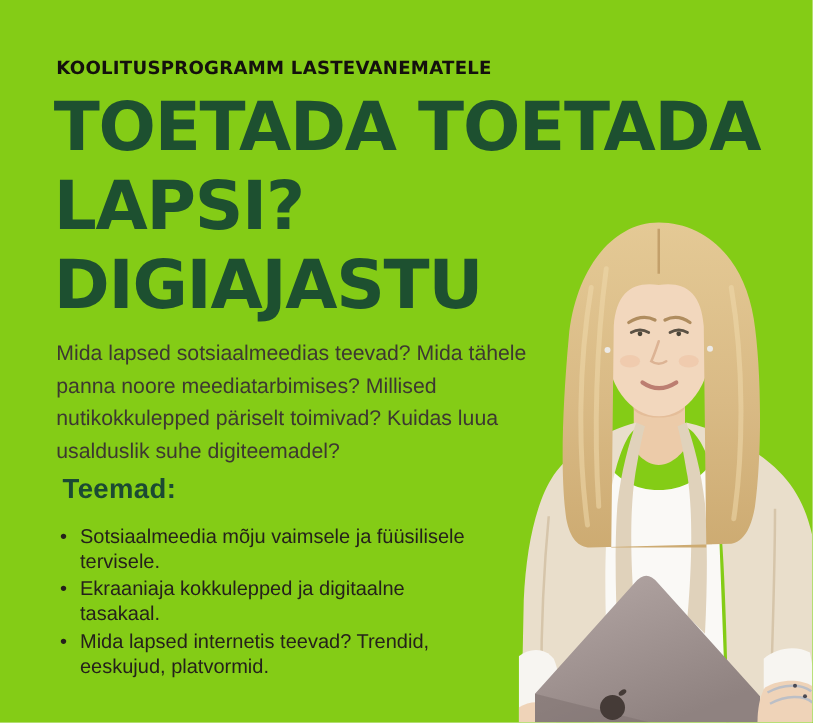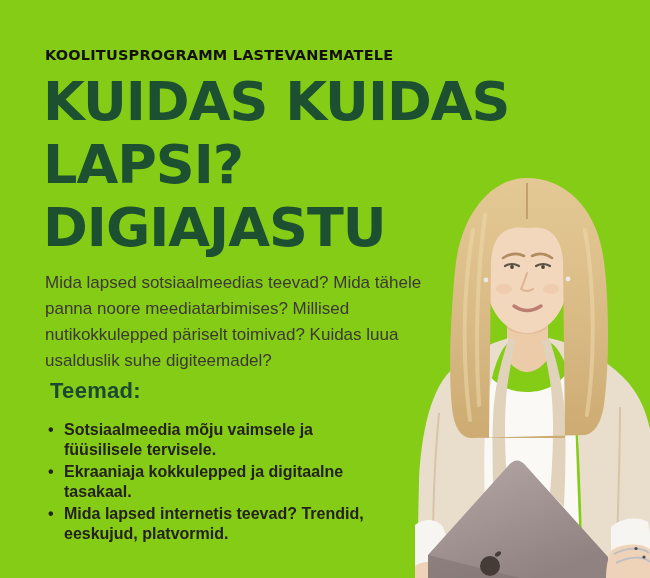--- a/index.html
+++ b/index.html
@@ -21,40 +21,40 @@
   .intro{
     position:absolute;left:45px;top:270px;width:400px;
     font-size:17px;line-height:26px;color:#3d3831;
   }
   .topics-heading{
     position:absolute;left:50px;top:378px;
     font-weight:700;font-size:22px;letter-spacing:.3px;color:#1b4a33;
   }
   .topics{
     position:absolute;left:48px;top:420px;width:336px;
-    margin:0;padding:0;list-style:none;font-weight:bold;
+    margin:0;padding:0;list-style:none;
   }
   .topics li{
     position:relative;padding-left:16px;width:320px;
     font-size:16px;line-height:19.5px;margin-bottom:3px;color:#25211b;
   }
   .topics li::before{
     content:"\2022";position:absolute;left:0;top:0;color:#25211b;font-size:16px;
   }
   .photo{position:absolute;right:0;bottom:0;width:235px;height:403px;}
 </style>
 </head>
 <body>
 
 <div class="poster">
 
   <div class="kicker">KOOLITUSPROGRAMM LASTEVANEMATELE</div>
 
   <h1 class="title" style="margin:0">
-    <span>KUIDAS KUIDAS</span>
+    <span>TOETADA TOETADA</span>
     <span>LAPSI?</span>
     <span>DIGIAJASTU</span>
   </h1>
 
   <div class="intro">Mida lapsed sotsiaalmeedias teevad? Mida tähele panna noore meediatarbimises? Millised nutikokkulepped päriselt toimivad? Kuidas luua usalduslik suhe digiteemadel?</div>
 
   <div class="topics-heading">Teemad:</div>
 
   <ul class="topics">
     <li>Sotsiaalmeedia mõju vaimsele ja füüsilisele tervisele.</li>

